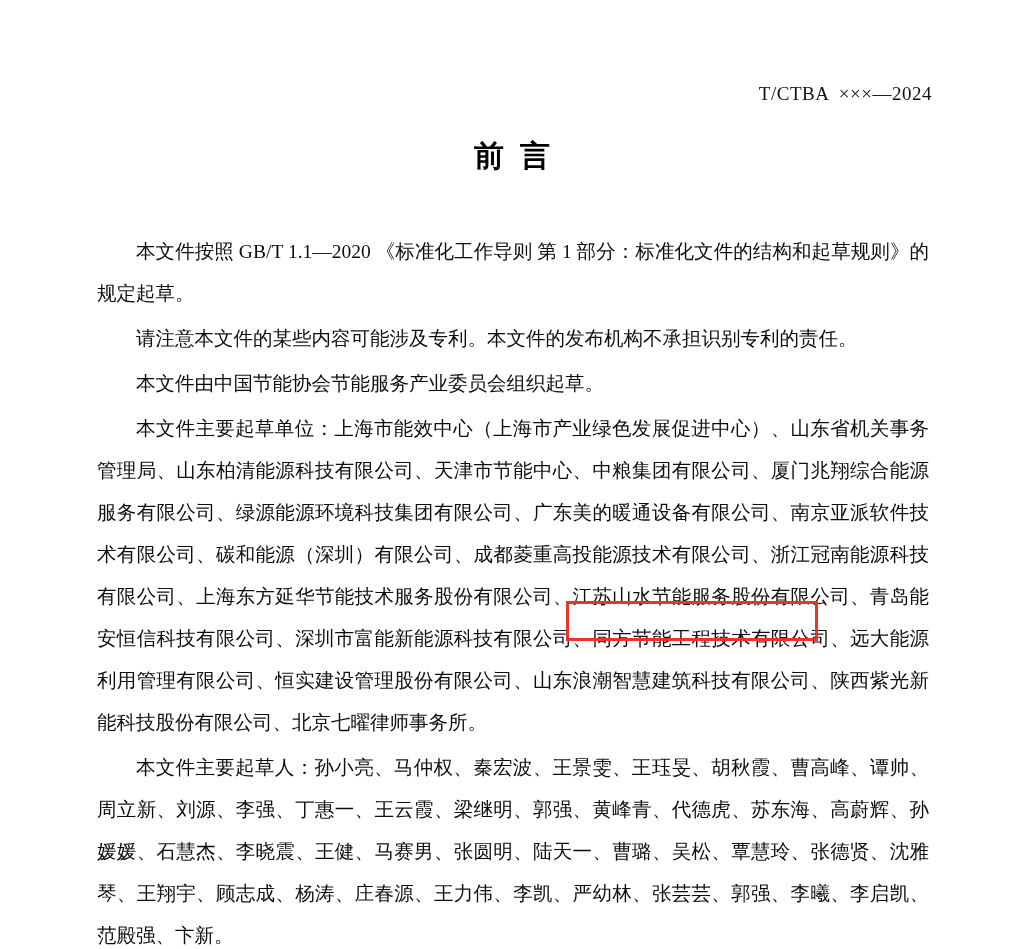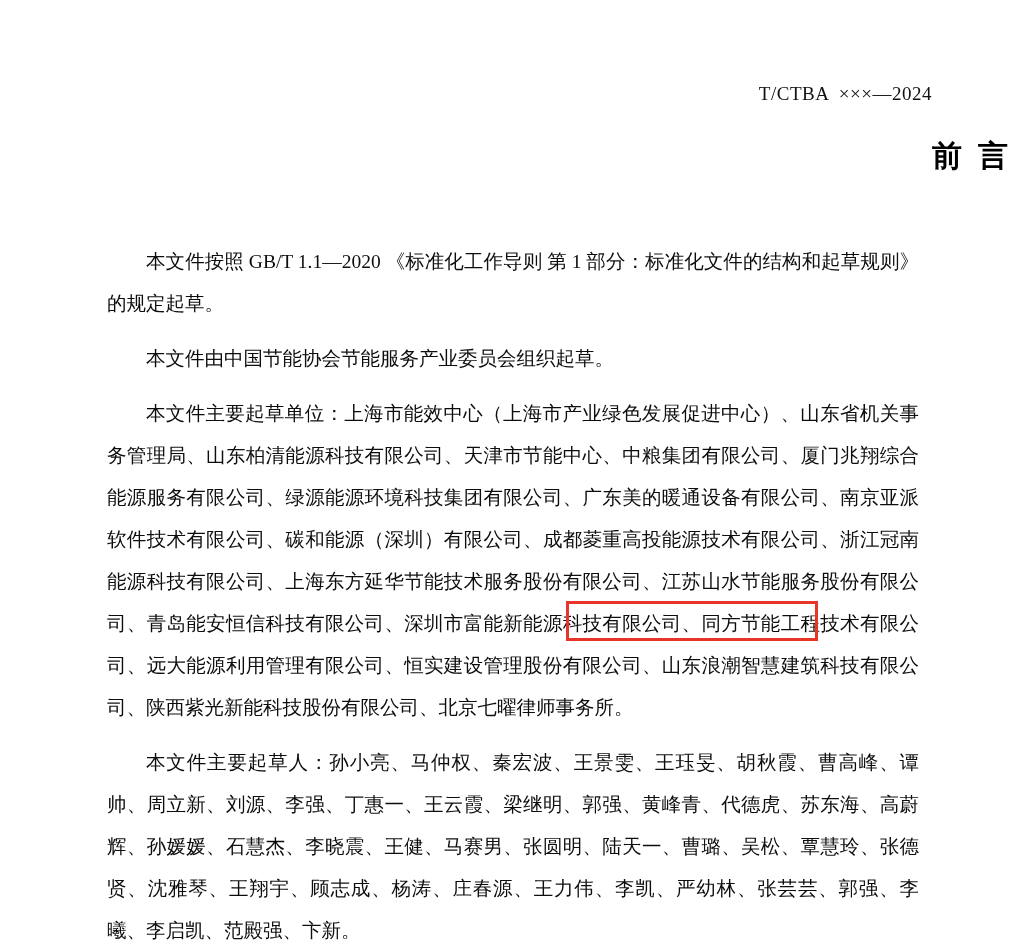--- a/index.html
+++ b/index.html
@@ -35,41 +35,41 @@
     white-space: pre;
   }
   .header-codes div {
     white-space: pre;
   }
   .doc-title {
     position: absolute;
     top: 136px;
     left: 0;
     width: 1024px;
-    text-align: right;
+    text-align: center;
     font-size: 30px;
     font-weight: bold;
     letter-spacing: 16px;
     text-indent: 16px;
     font-family: "Liberation Serif", "DejaVu Serif", serif;
     color: #000000;
   }
   .body-text {
     position: absolute;
     top: 228px;
     left: 94px;
     width: 838px;
     font-size: 19.5px;
     line-height: 42px;
     text-align: justify;
     text-justify: inter-ideograph;
     color: #0d0d0d;
   }
   .para {
-    margin: 13px;
+    margin: 3px;
     text-indent: 2em;
     word-break: break-all;
   }
   .highlight-box {
     position: absolute;
     left: 566px;
     top: 601px;
     width: 252px;
     height: 40px;
     border: 3px solid #e8352a;
@@ -84,20 +84,21 @@
 <div class="page">
 
   <div class="header-codes">
     <div>T/CTBA  ×××—2024</div>
   </div>
 
   <div class="doc-title">前言</div>
 
   <div class="body-text">
     <p class="para">本文件按照 GB/T 1.1—2020 《标准化工作导则  第 1 部分：标准化文件的结构和起草规则》的规定起草。</p>
+    <p class="para">请注意本文件的某些内容可能涉及专利。本文件的发布机构不承担识别专利的责任。</p>
     <p class="para">本文件由中国节能协会节能服务产业委员会组织起草。</p>
     <p class="para">本文件主要起草单位：上海市能效中心（上海市产业绿色发展促进中心）、山东省机关事务管理局、山东柏清能源科技有限公司、天津市节能中心、中粮集团有限公司、厦门兆翔综合能源服务有限公司、绿源能源环境科技集团有限公司、广东美的暖通设备有限公司、南京亚派软件技术有限公司、碳和能源（深圳）有限公司、成都菱重高投能源技术有限公司、浙江冠南能源科技有限公司、上海东方延华节能技术服务股份有限公司、江苏山水节能服务股份有限公司、青岛能安恒信科技有限公司、深圳市富能新能源科技有限公司、同方节能工程技术有限公司、远大能源利用管理有限公司、恒实建设管理股份有限公司、山东浪潮智慧建筑科技有限公司、陕西紫光新能科技股份有限公司、北京七曜律师事务所。</p>
     <p class="para">本文件主要起草人：孙小亮、马仲权、秦宏波、王景雯、王珏旻、胡秋霞、曹高峰、谭帅、周立新、刘源、李强、丁惠一、王云霞、梁继明、郭强、黄峰青、代德虎、苏东海、高蔚辉、孙媛媛、石慧杰、李晓震、王健、马赛男、张圆明、陆天一、曹璐、吴松、覃慧玲、张德贤、沈雅琴、王翔宇、顾志成、杨涛、庄春源、王力伟、李凯、严幼林、张芸芸、郭强、李曦、李启凯、范殿强、卞新。</p>
 
   </div>
 
   <div class="highlight-box" style="border-color: rgb(232, 53, 42);"></div>
 
 </div>
 

